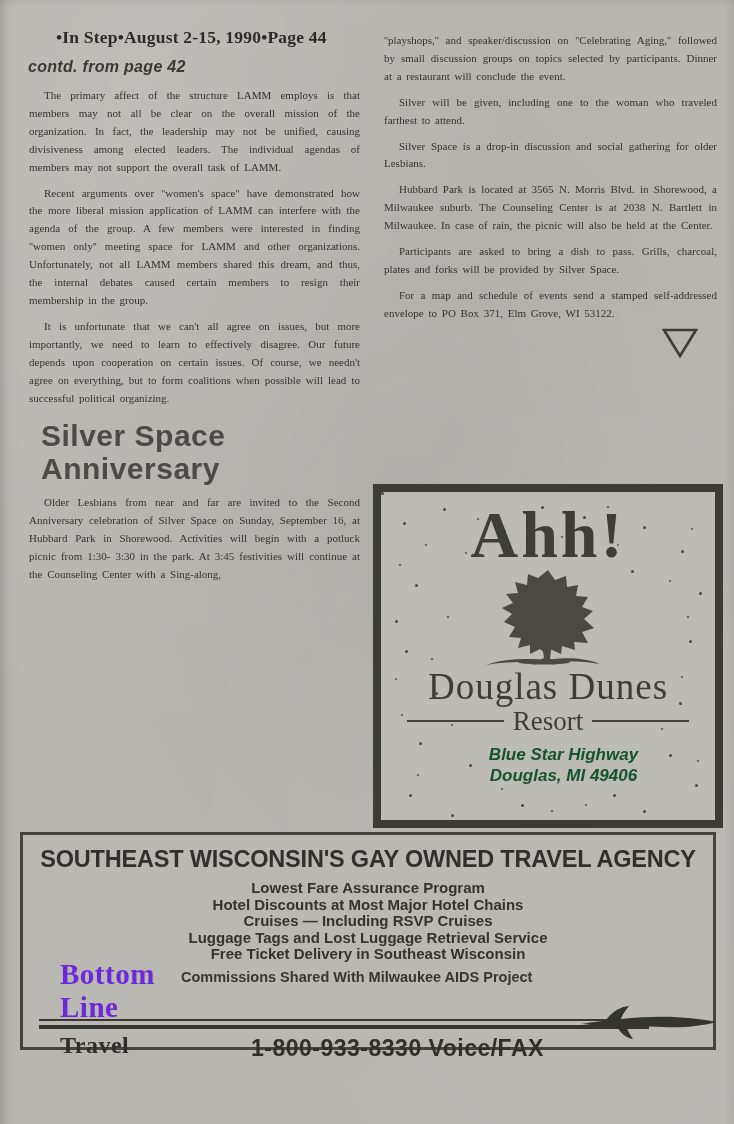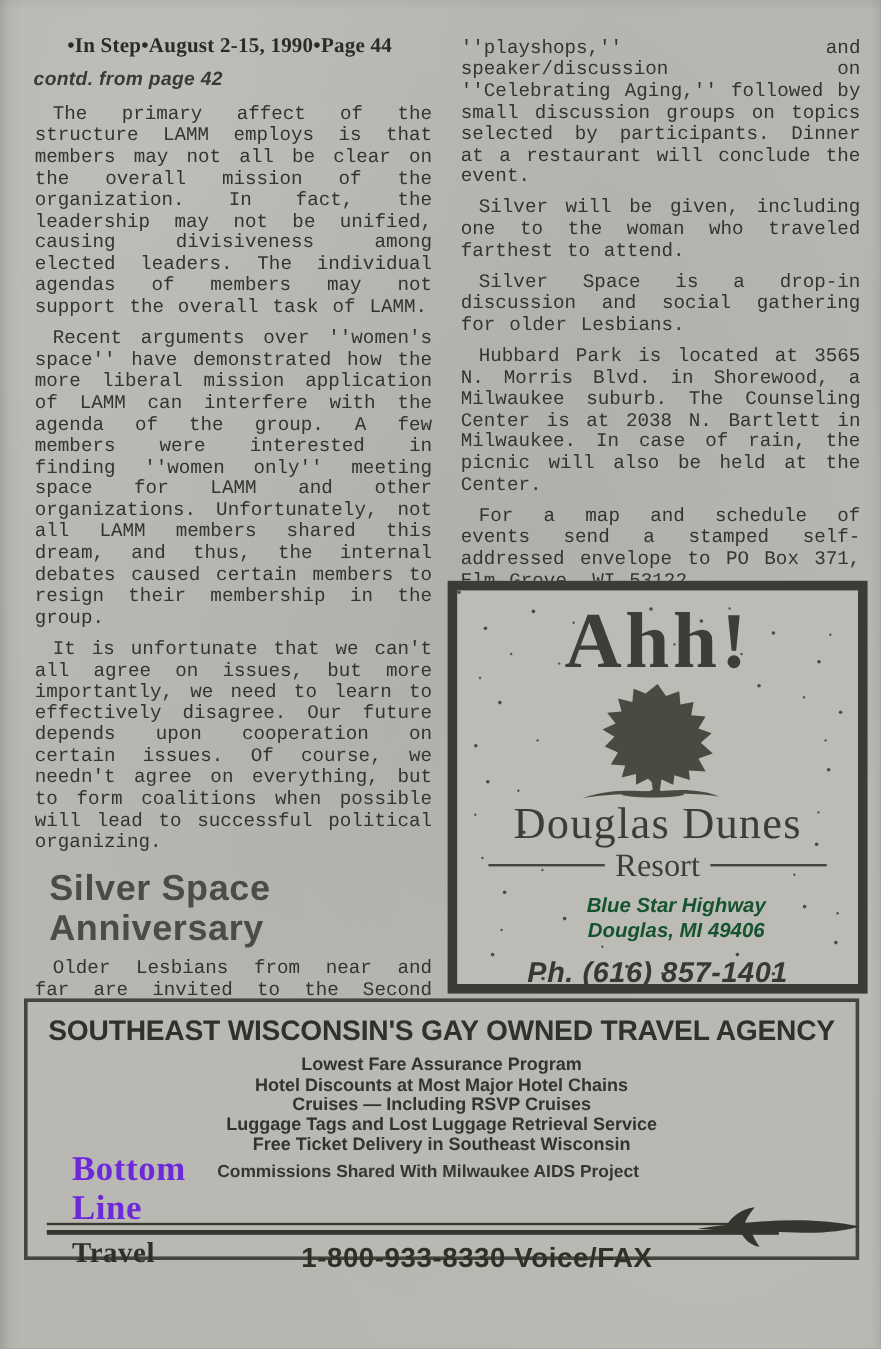--- a/index.html
+++ b/index.html
@@ -21,22 +21,22 @@
   }
   .contd{
     position:absolute;top:58px;left:28px;
     font-family:"Liberation Sans",sans-serif;font-style:italic;font-weight:bold;
     font-size:16px;color:#3a3a35;letter-spacing:.3px;
   }
   .col{position:absolute;}
   .col-left{left:29px;top:87px;width:331px;}
   .col-right{left:384px;top:32px;width:333px;}
   p.body{
-    font-size:16px;line-height:17.9px;text-align:justify;
-    margin:0 0 8px 0;text-indent:15px;word-spacing:2px;color:#343430;font-family:Liberation Mono, monospace;
+    font-size:11px;line-height:17.9px;text-align:justify;
+    margin:0 0 8px 0;text-indent:15px;word-spacing:2px;color:#343430;
   }
   p.noindent{text-indent:0;}
   h2.section{
     font-family:"Liberation Sans",sans-serif;font-weight:600;
     font-size:30px;line-height:33px;color:#4b4b47;
     margin:12px 0 9px 12px;letter-spacing:.5px;
   }
   .end-marker{display:flex;justify-content:flex-end;padding-right:18px;margin-top:-4px;}
   
   .ad-dunes{
@@ -115,20 +115,21 @@
     <p class="body">It is unfortunate that we can't all agree on issues, but more importantly, we need to learn to effectively disagree. Our future depends upon cooperation on certain issues. Of course, we needn't agree on everything, but to form coalitions when possible will lead to successful political organizing.</p>
     <h2 class="section">Silver Space Anniversary</h2>
     <p class="body">Older Lesbians from near and far are invited to the Second Anniversary celebration of Silver Space on Sunday, September 16, at Hubbard Park in Shorewood. Activities will begin with a potluck picnic from 1:30- 3:30 in the park. At 3:45 festivities will continue at the Counseling Center with a Sing-along,</p>
   </div>
 
   <div class="col col-right">
     <p class="body noindent">''playshops,'' and speaker/discussion on ''Celebrating Aging,'' followed by small discussion groups on topics selected by participants. Dinner at a restaurant will conclude the event.</p>
     <p class="body">Silver will be given, including one to the woman who traveled farthest to attend.</p>
     <p class="body">Silver Space is a drop-in discussion and social gathering for older Lesbians.</p>
     <p class="body">Hubbard Park is located at 3565 N. Morris Blvd. in Shorewood, a Milwaukee suburb. The Counseling Center is at 2038 N. Bartlett in Milwaukee. In case of rain, the picnic will also be held at the Center.</p>
+    <p class="body">Participants are asked to bring a dish to pass. Grills, charcoal, plates and forks will be provided by Silver Space.</p>
     <p class="body">For a map and schedule of events send a stamped self-addressed envelope to PO Box 371, Elm Grove, WI 53122.</p>
     <div class="end-marker">
       <svg width="38" height="32" viewBox="0 0 38 32">
         <polygon points="3,3 35,3 19,29" fill="none" stroke="#3c3c38" stroke-width="2.6"></polygon>
       </svg>
     </div>
   </div>
 
   <div class="ad-dunes">
     <div class="dot" style="box-shadow:
@@ -156,21 +157,20 @@
       </svg>
     </div>
     <div class="dunes-name">Douglas Dunes</div>
     <div class="resort-row">
       <span class="resort-line"></span>
       <span class="resort-word">Resort</span>
       <span class="resort-line"></span>
     </div>
     <div class="dunes-addr">Blue Star Highway</div>
     <div class="dunes-addr">Douglas, MI 49406</div>
-    <div class="dunes-phone">Ph. (616) 857-1401</div>
   </div>
 
   <div class="ad-travel">
     <div class="travel-headline">SOUTHEAST WISCONSIN'S GAY OWNED TRAVEL AGENCY</div>
     <div class="travel-services">
       <div>Lowest Fare Assurance Program</div>
       <div>Hotel Discounts at Most Major Hotel Chains</div>
       <div>Cruises — Including RSVP Cruises</div>
       <div>Luggage Tags and Lost Luggage Retrieval Service</div>
       <div>Free Ticket Delivery in Southeast Wisconsin</div>

